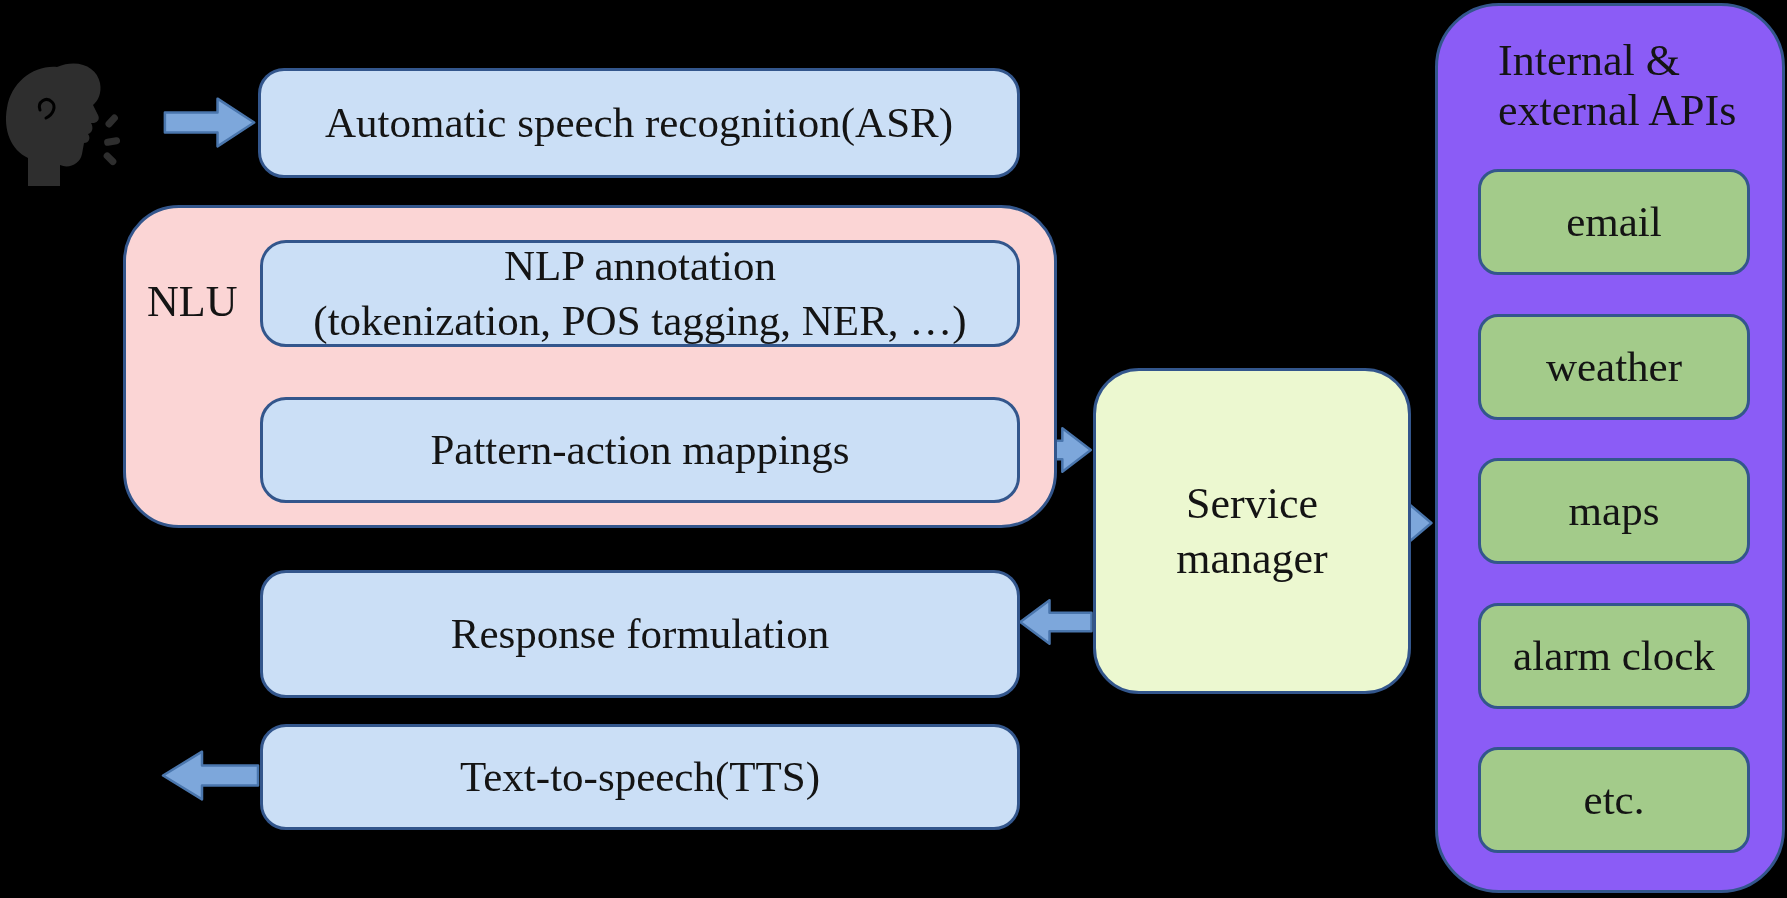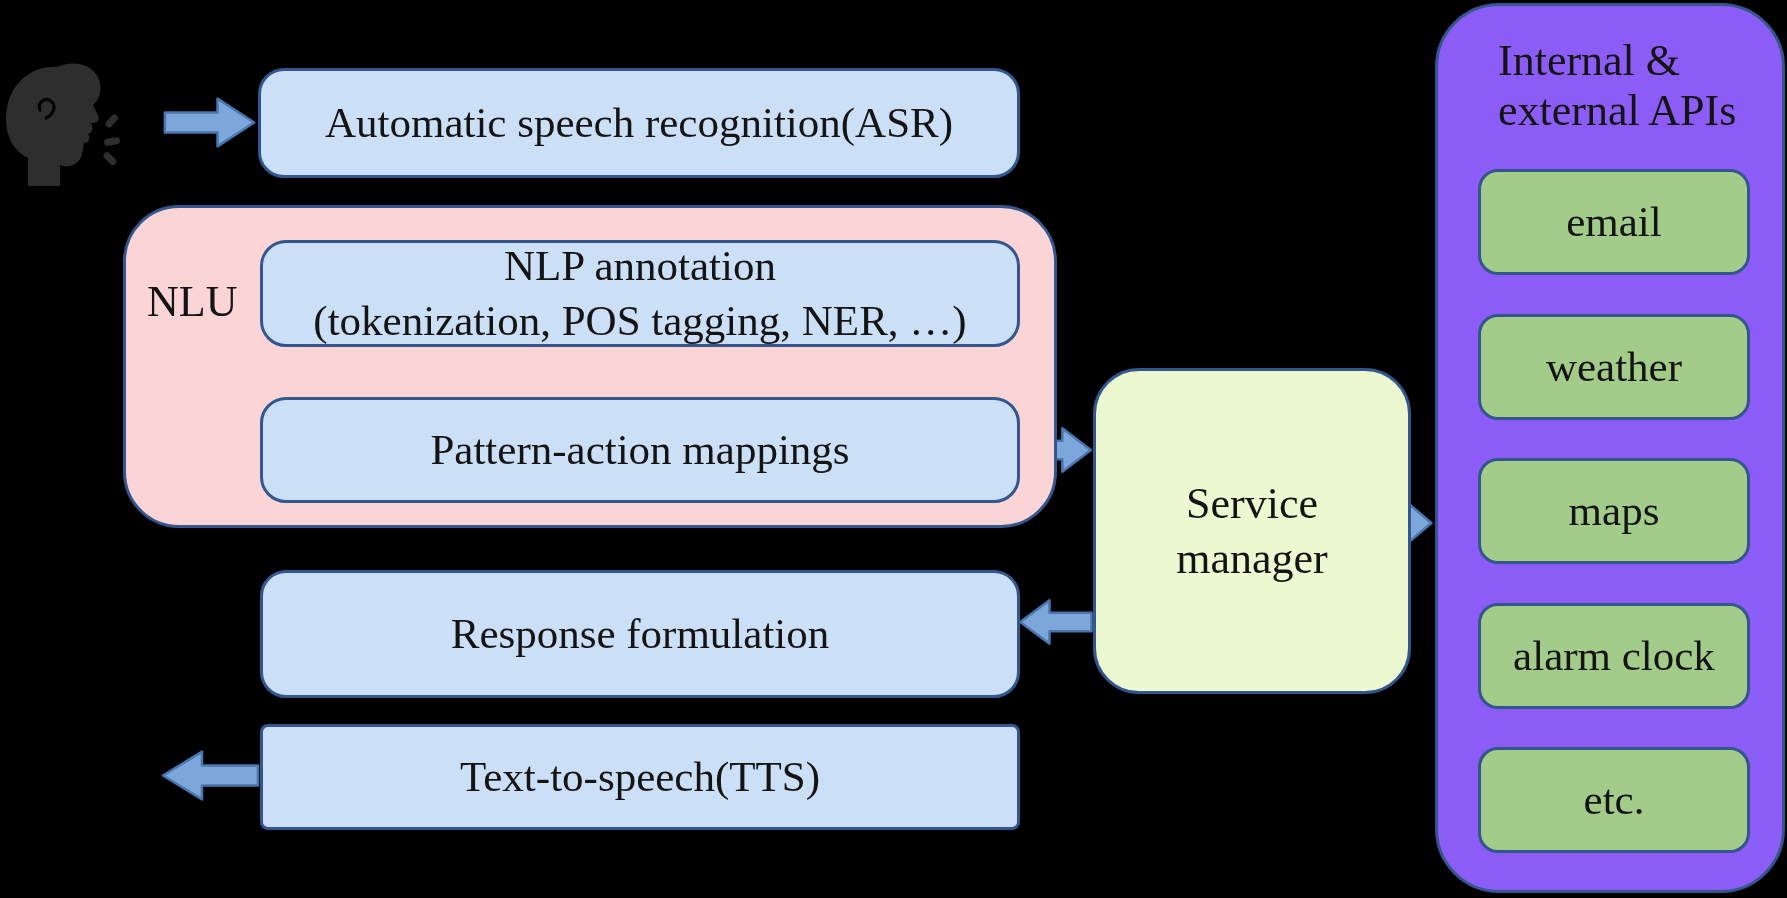--- a/index.html
+++ b/index.html
@@ -19,21 +19,21 @@
   .blue  { background: #cbdff6; border-radius: 26px; }
   .green { background: #a3cb8a; border-radius: 20px; }
 
   #asr      { left: 258px;  top: 68px;  width: 762px; height: 110px; }
   #nlu      { left: 123px;  top: 205px; width: 934px; height: 323px;
               background: #fbd5d5; border-radius: 56px; }
   #nlu-label{ position: absolute; left: 147px; top: 256px; font-size: 44px; margin-top: 20px; }
   #nlp      { left: 260px;  top: 240px; width: 760px; height: 107px; }
   #pattern  { left: 260px;  top: 397px; width: 760px; height: 106px; }
   #response { left: 260px;  top: 570px; width: 760px; height: 128px; }
-  #tts      { left: 260px;  top: 724px; width: 760px; height: 106px; border-radius: 8px; }
+  #tts      { left: 260px;  top: 724px; width: 760px; height: 106px; }
   #service  { left: 1093px; top: 368px; width: 318px; height: 326px;
               background: #ecf8d0; border-radius: 46px; }
   #api-panel{ left: 1435px; top: 3px;   width: 350px; height: 890px;
               background: #8b5cf6; border-radius: 64px; }
   #api-title{ position: absolute; left: 60px; top: 30px;
               font-size: 44px; line-height: 50px; text-align: left; }
   .api-item { position: absolute; left: 40px; width: 272px; height: 106px; }
   #api-item-0 { top: 163px; }
   #api-item-1 { top: 308px; }
   #api-item-2 { top: 452px; }

